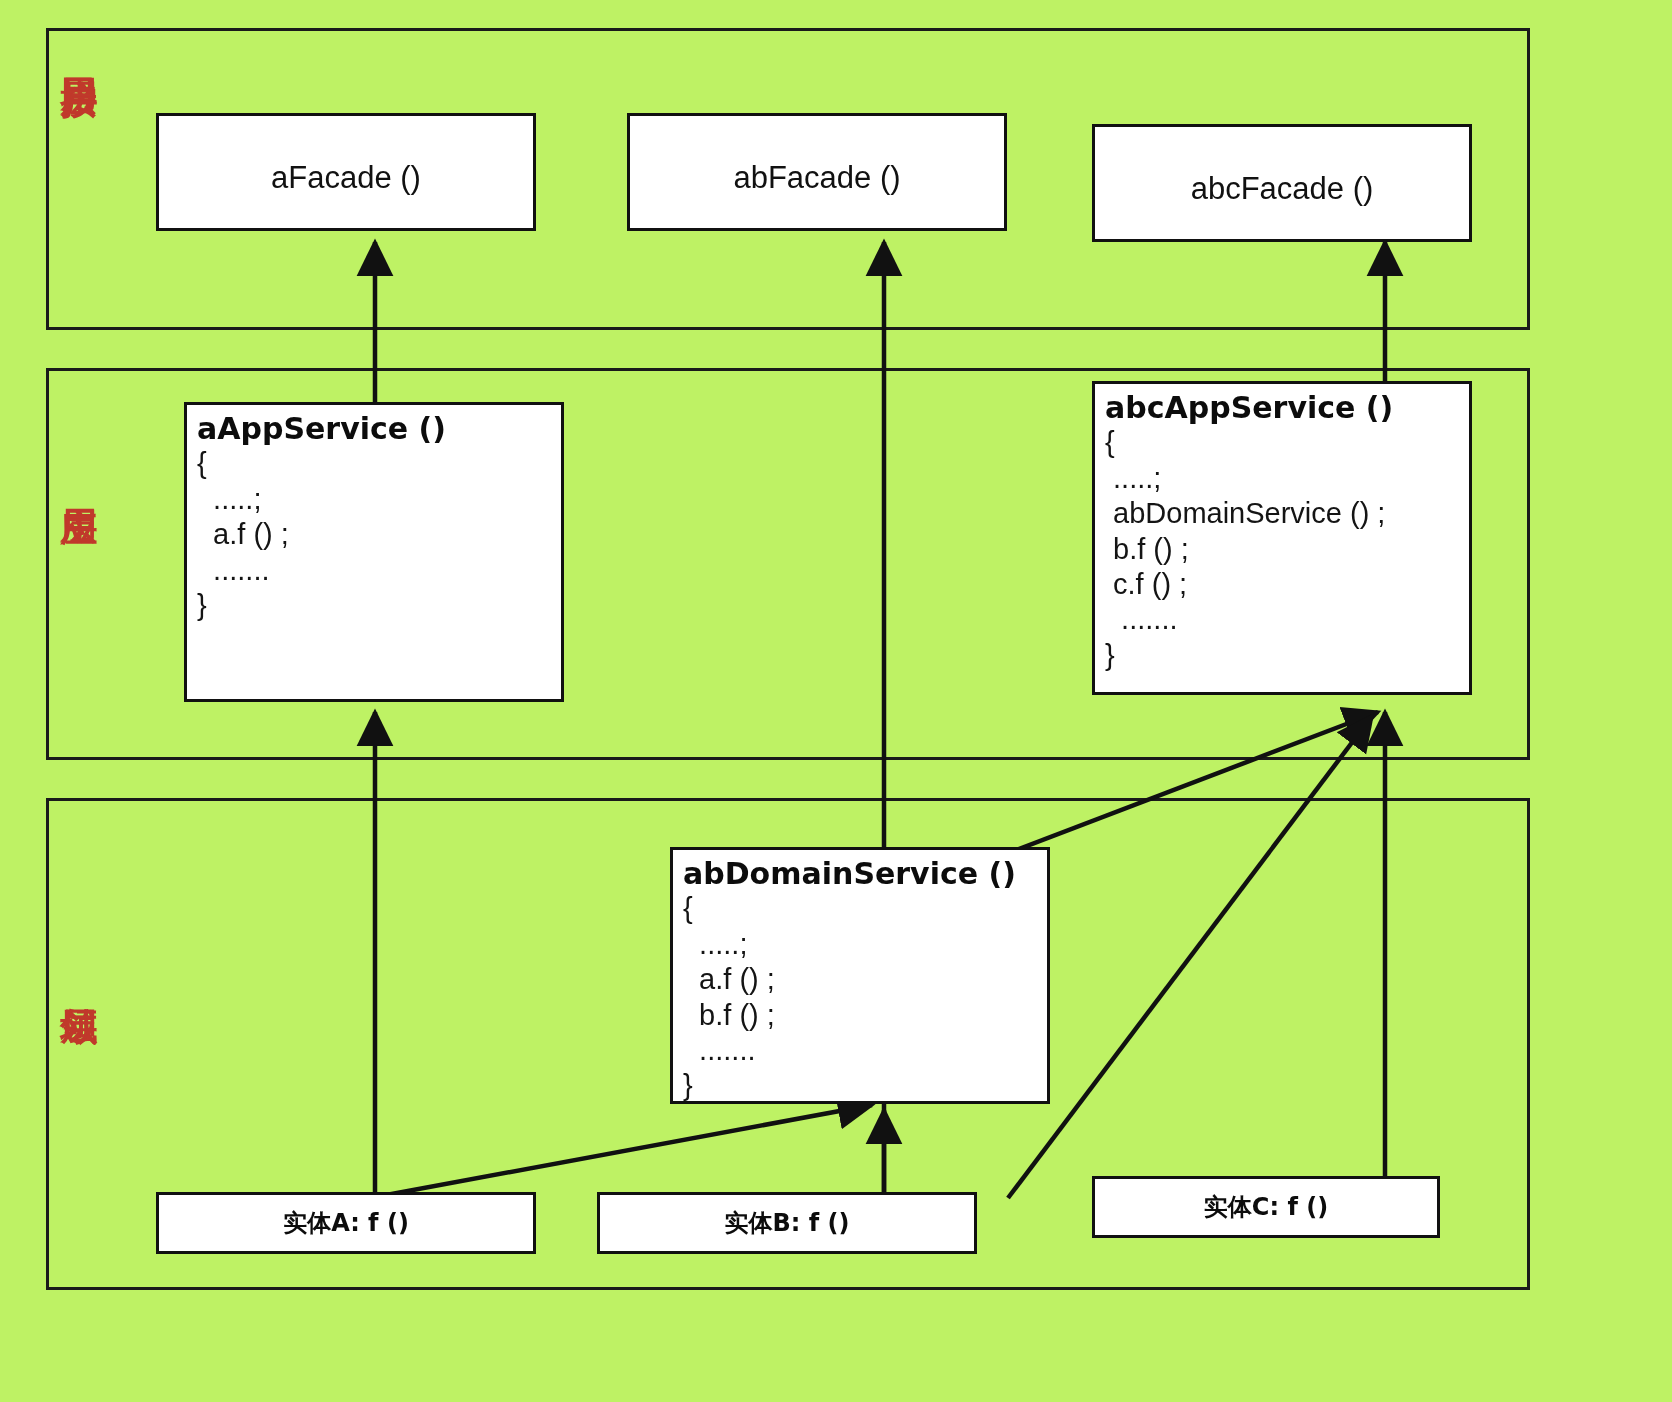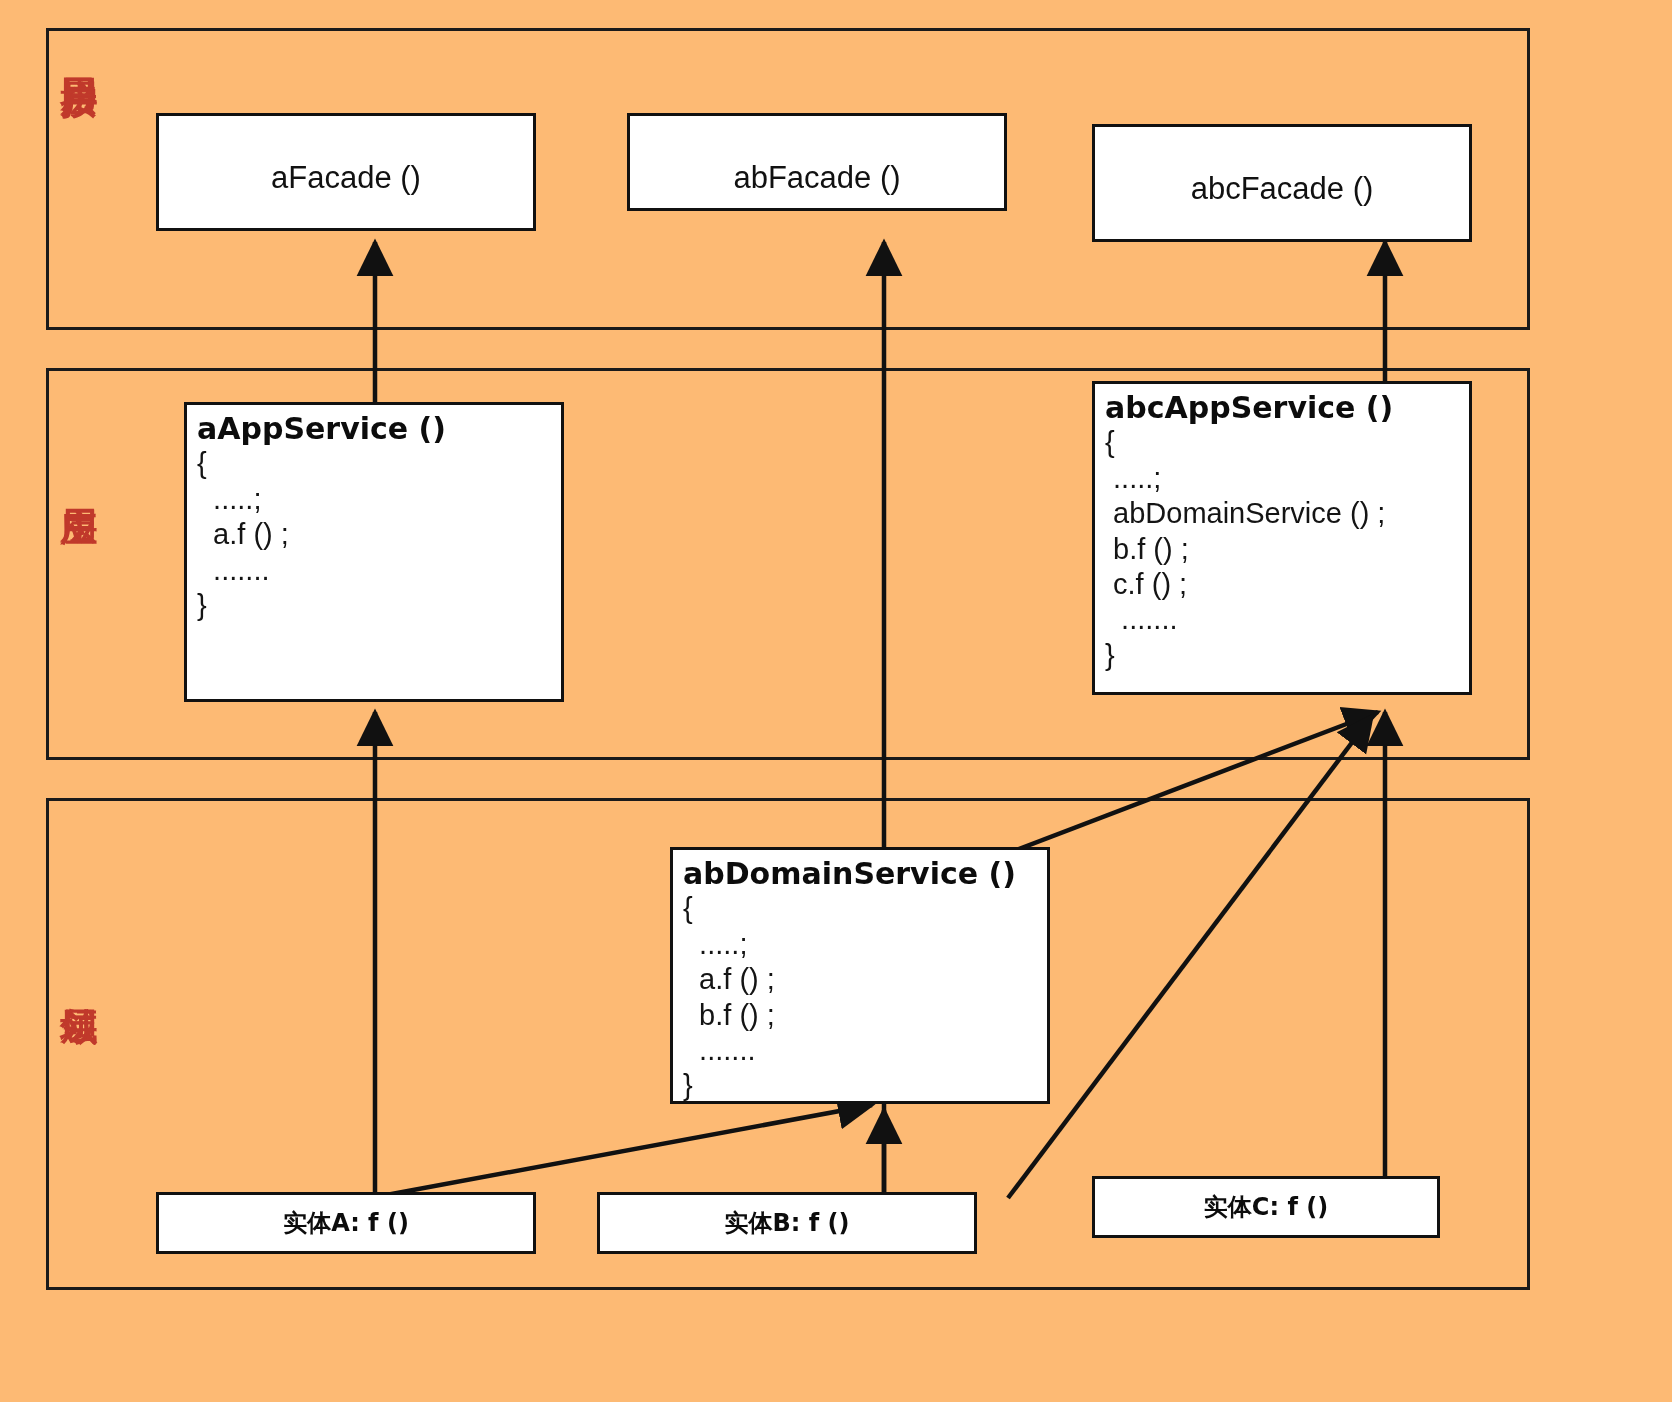--- a/index.html
+++ b/index.html
@@ -7,21 +7,21 @@
     padding: 0;
     background: #f7e9dd;
   }
   body {
     font-family: "Liberation Sans", "DejaVu Sans", sans-serif;
   }
   #canvas {
     position: relative;
     width: 1672px;
     height: 1402px;
-    background: #fdba74;
+    background: #bef264;
     overflow: hidden;
   }
   .layer {
     position: absolute;
     border: 3px solid #1a1a1a;
     background: transparent;
     box-sizing: border-box;
   }
   .layer-label {
     position: absolute;
@@ -122,21 +122,21 @@
 
     <line x1="880" y1="902" x2="1378" y2="712" stroke="#111111" stroke-width="4.5" marker-end="url(#ah)"></line>
 
     <line x1="1008" y1="1198" x2="1372" y2="716" stroke="#111111" stroke-width="4.5" marker-end="url(#ah)"></line>
   </svg>
 
   <div class="node" style="left:156px; top:113px; width:380px; height:118px;">
     <span class="facade-label" style="top:44px;">aFacade ()</span>
   </div>
 
-  <div class="node" style="left:627px; top:113px; width:380px; height:98px;">
+  <div class="node" style="left:627px; top:113px; width:380px; height:118px;">
     <span class="facade-label" style="top:44px;">abFacade ()</span>
   </div>
 
   <div class="node" style="left:1092px; top:124px; width:380px; height:118px;">
     <span class="facade-label" style="top:44px;">abcFacade ()</span>
   </div>
 
   <div class="node code-box" style="left:156px; top:402px; width:380px; height:300px;margin-left:28px;">
     <div class="code-title">aAppService ()</div>
     <div class="code-line">{</div>

